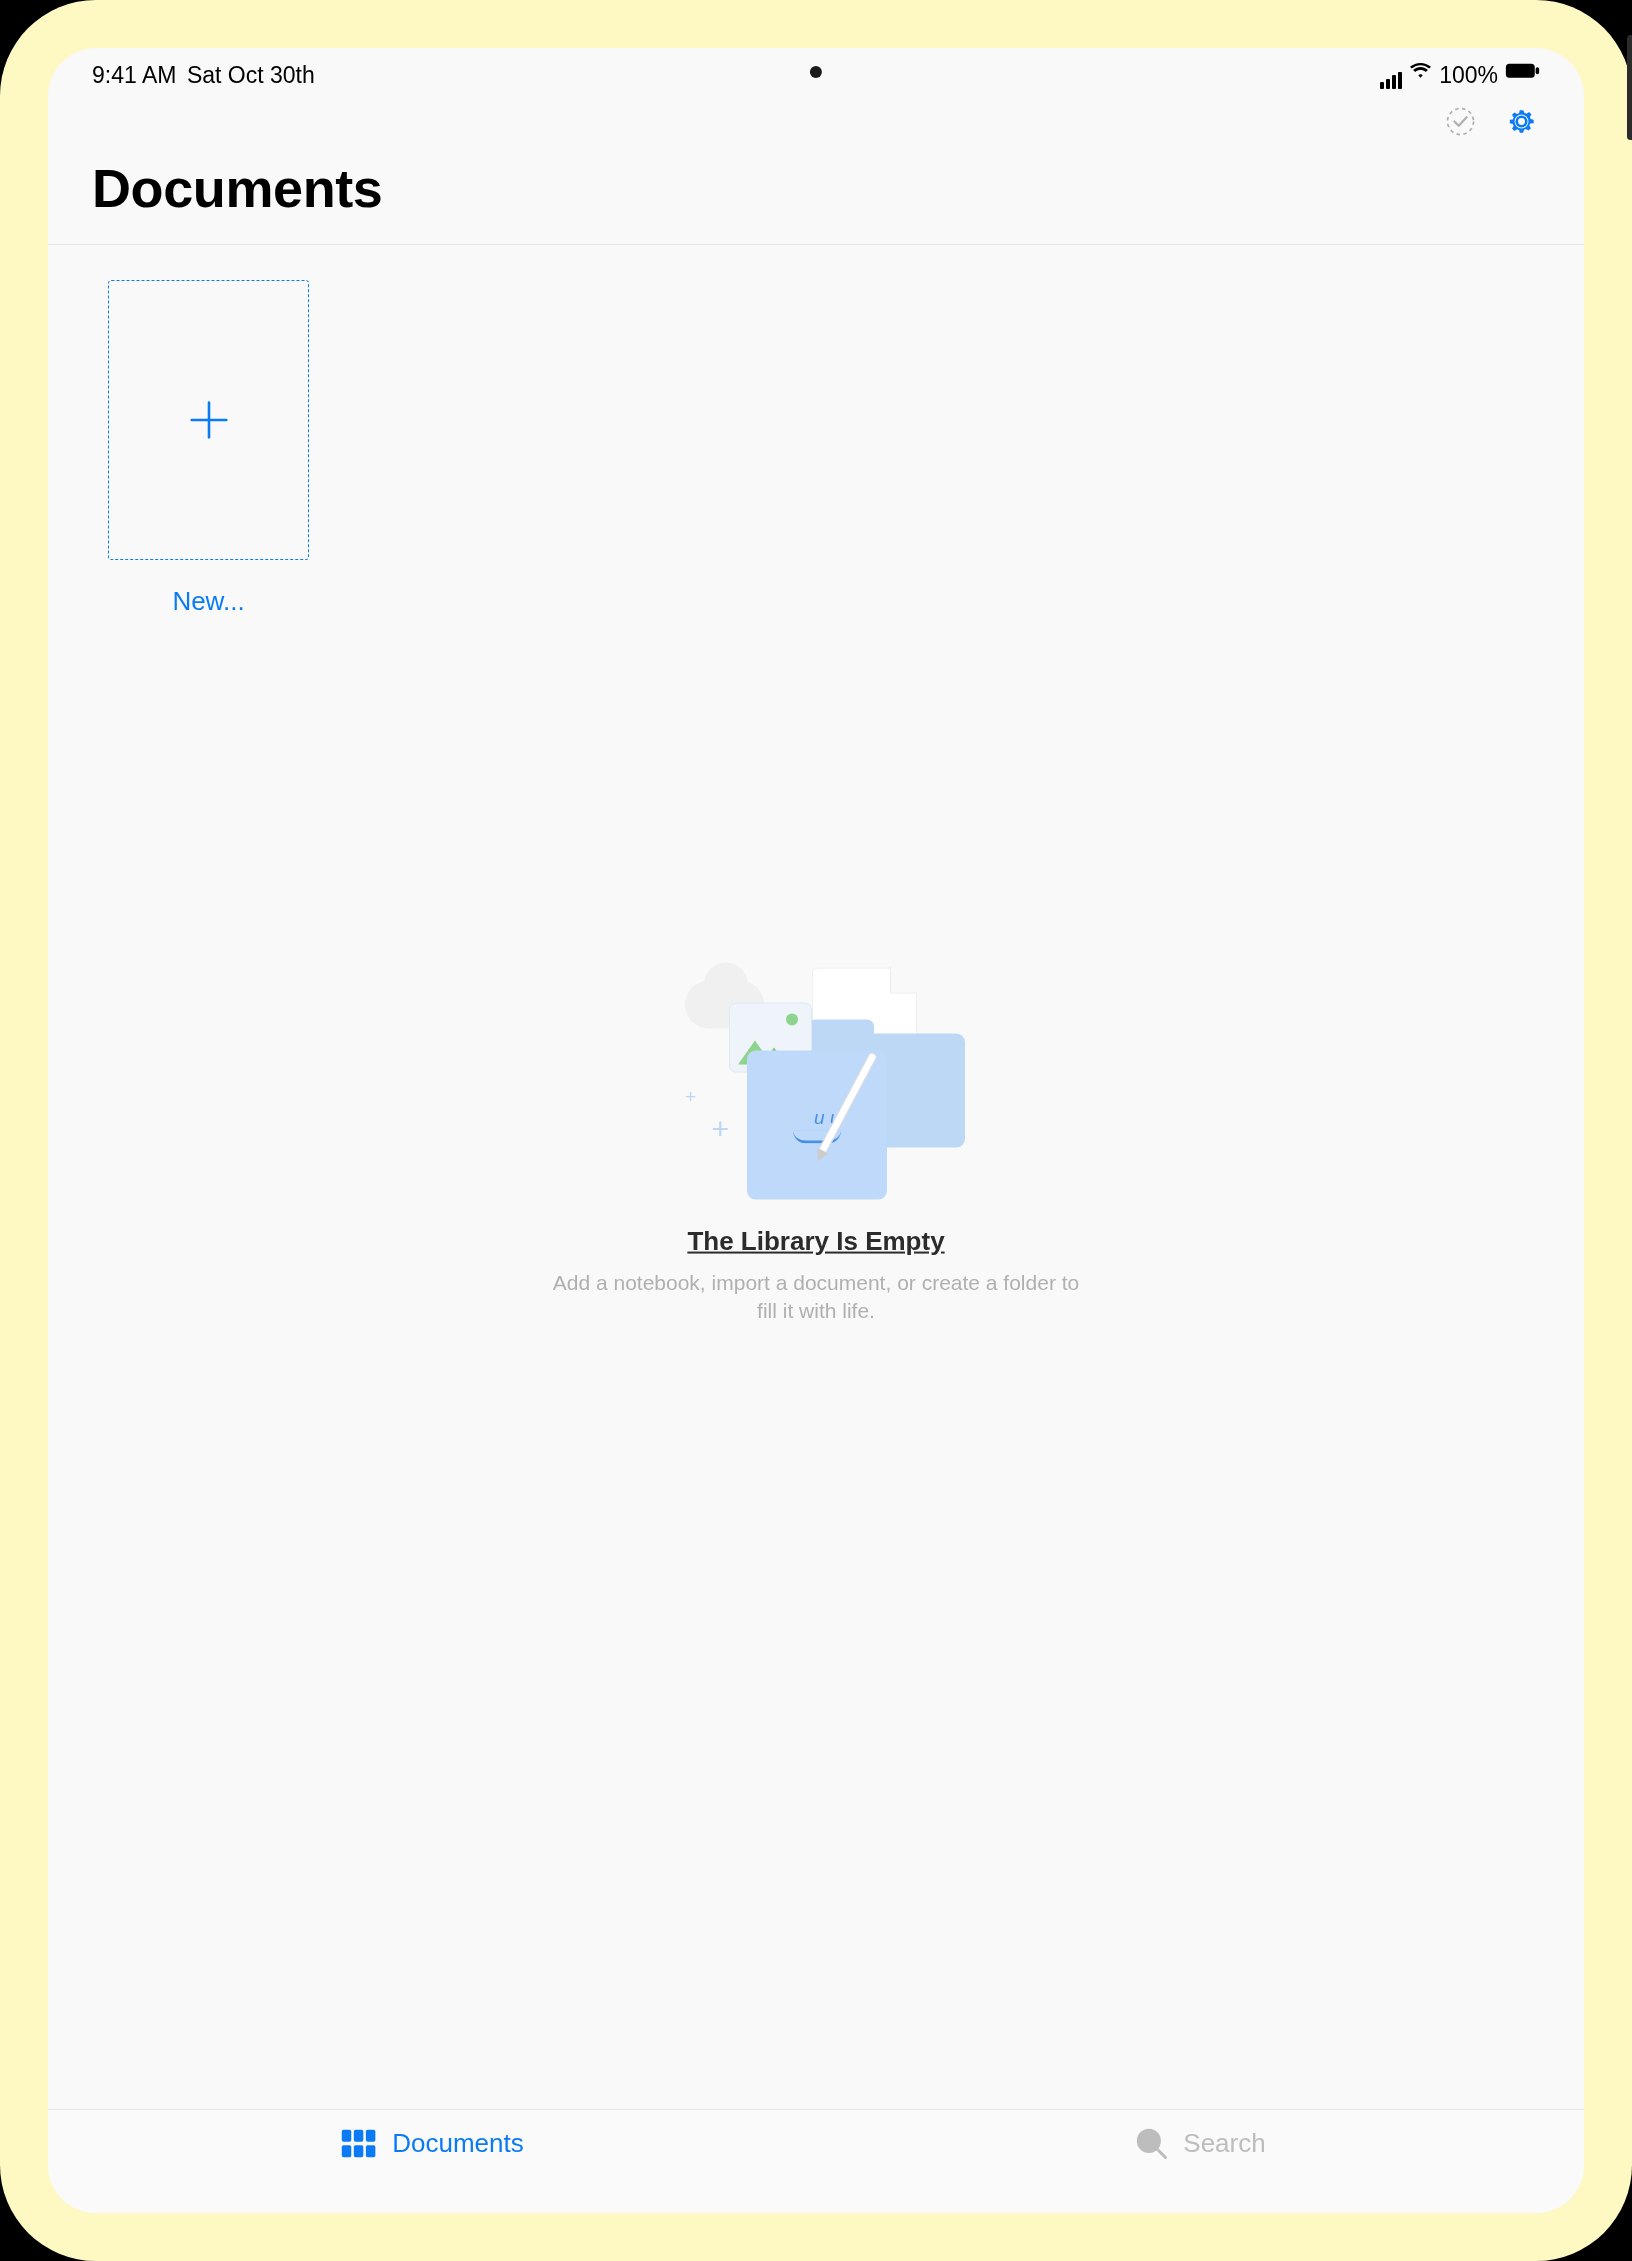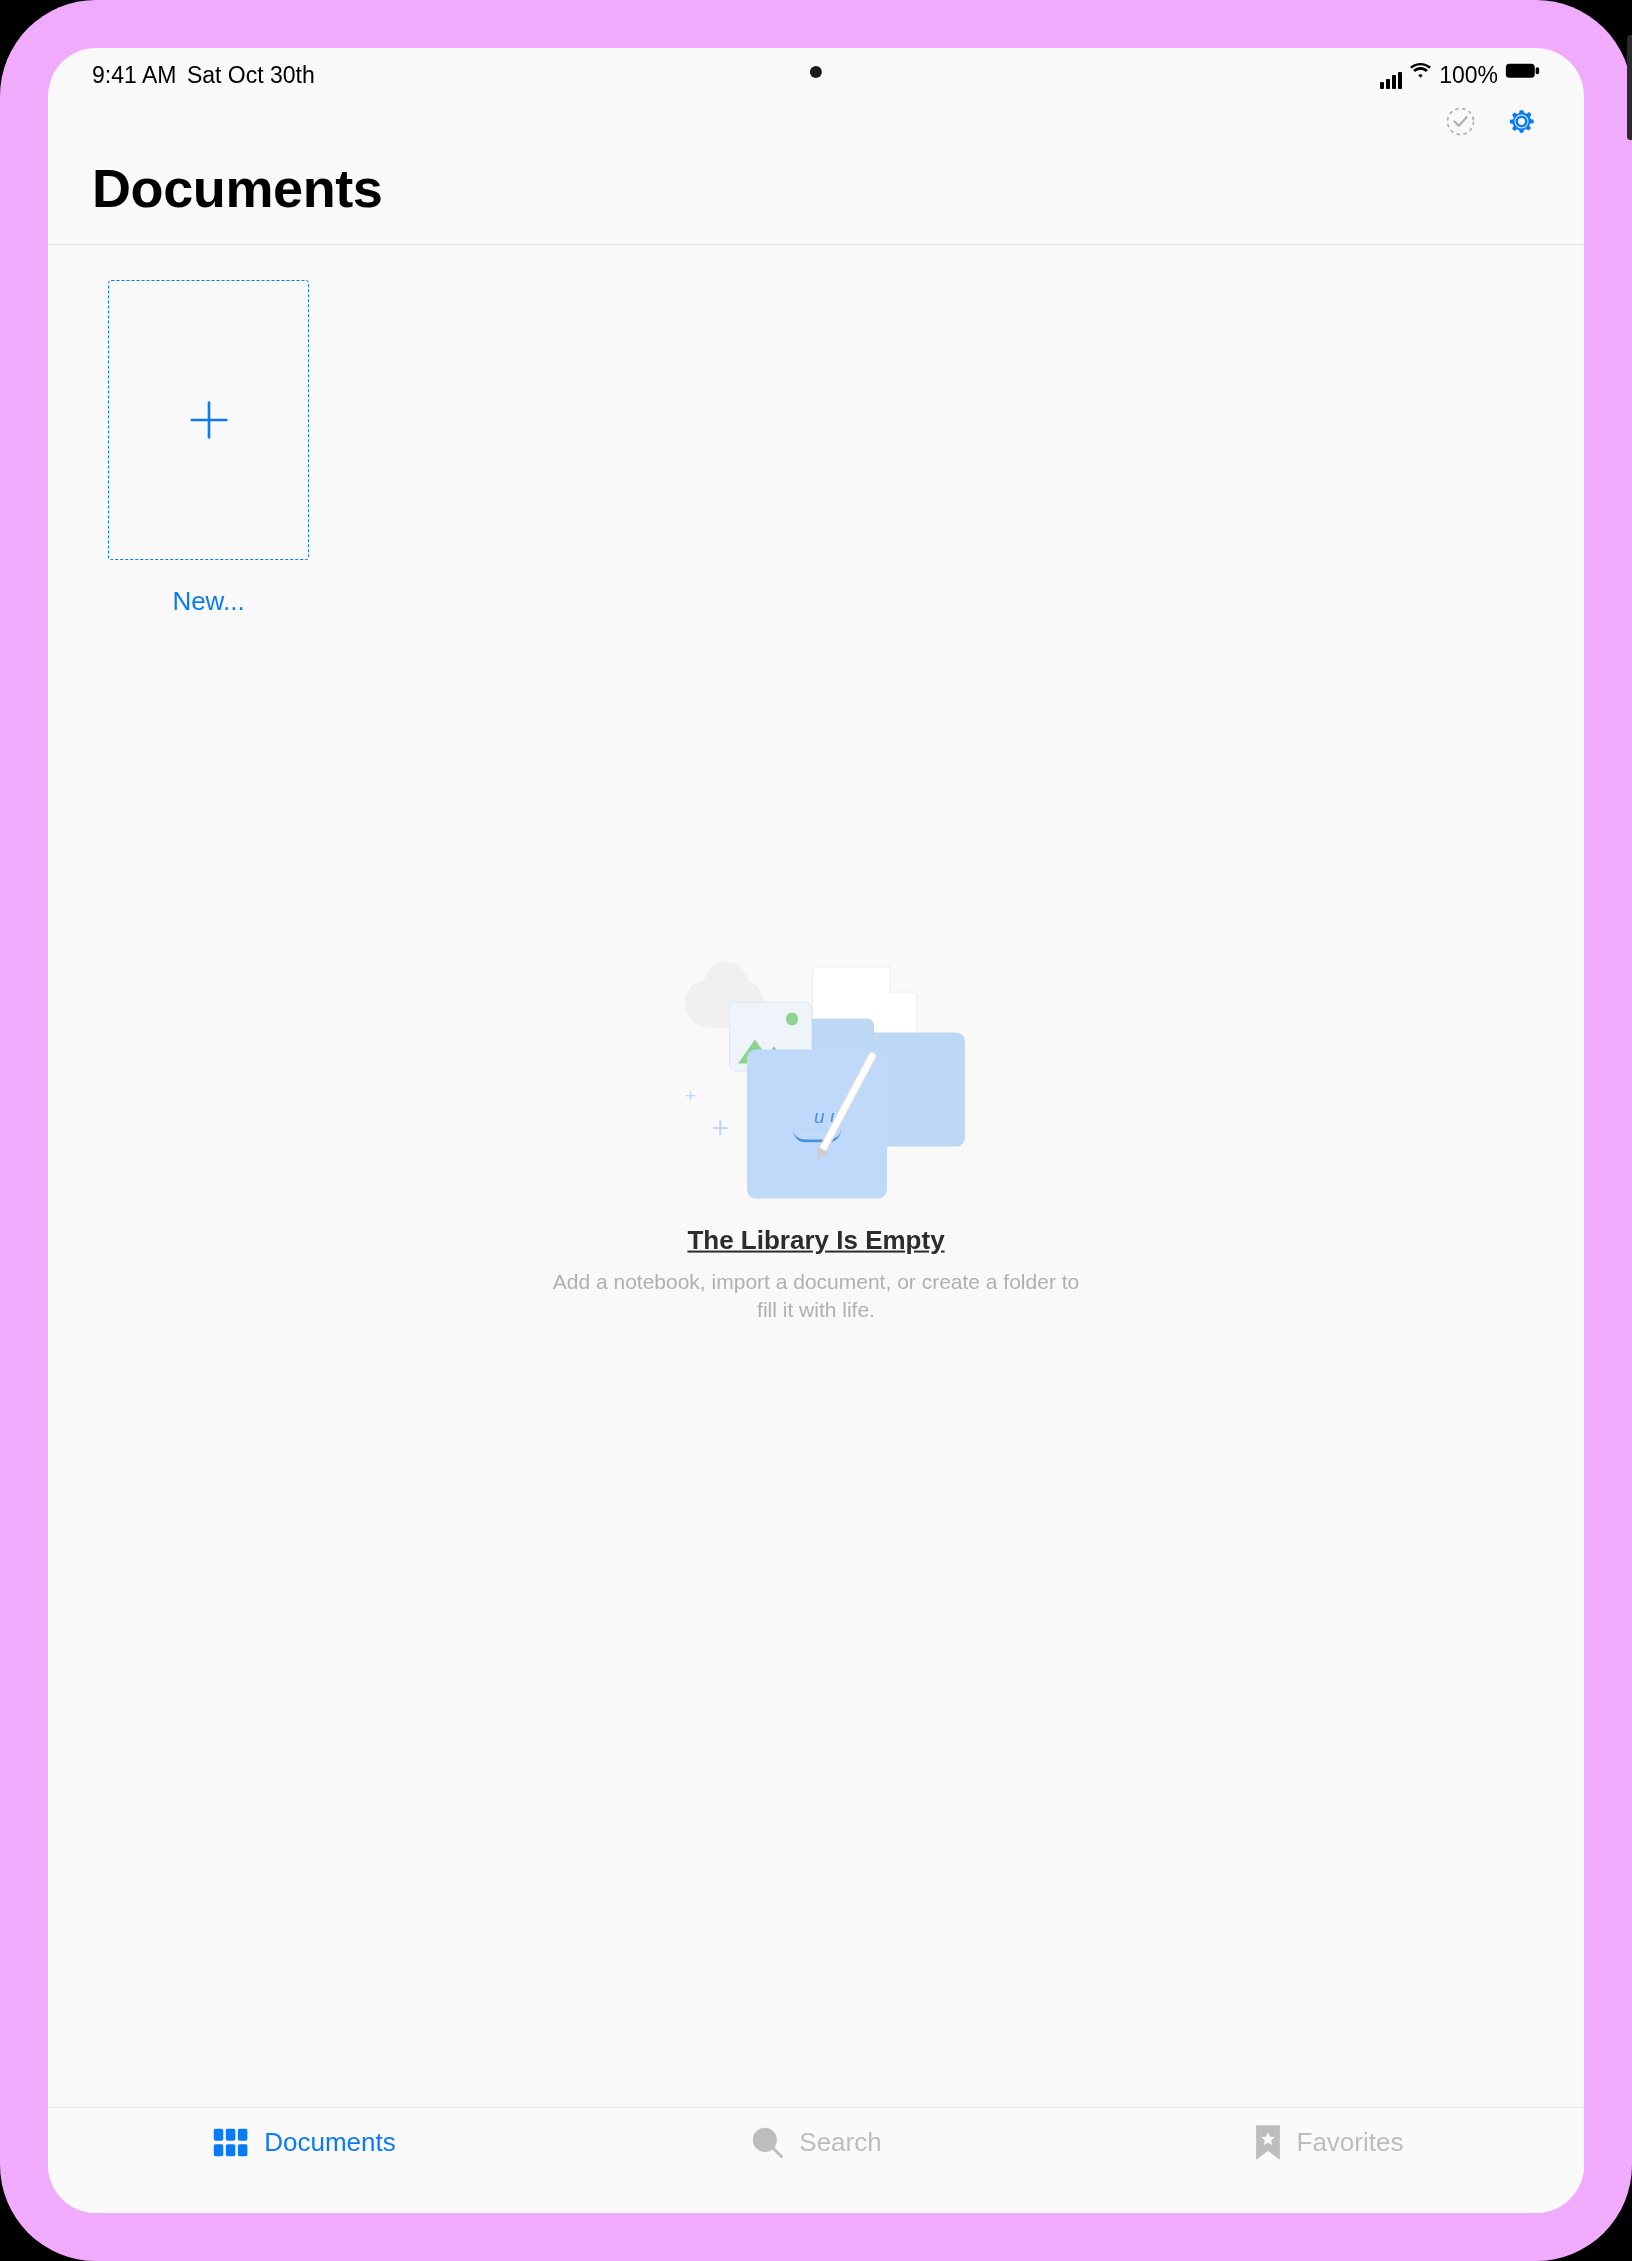--- a/index.html
+++ b/index.html
@@ -7,21 +7,21 @@
       font-family: -apple-system, BlinkMacSystemFont, "Segoe UI", Helvetica, Arial, sans-serif;
       background: #000;
       display: flex;
       justify-content: center;
       align-items: flex-start;
       min-height: 100vh;
     }
     .device-frame {
       width: 1632px;
       height: 2261px;
-      background: #f0abfc;
+      background: #fef9c3;
       border-radius: 96px;
       padding: 48px;
       position: relative;
     }
     .side-button {
       position: absolute;
       right: -7px;
       top: 35px;
       width: 12.2px;
       height: 105px;
@@ -282,24 +282,17 @@
         </svg>
         <span class="tab-label">Documents</span>
       </div>
       <div class="tab inactive">
         <svg width="35" height="35" viewBox="0 0 40 40" fill="none">
           <circle cx="17" cy="17" r="12" stroke-width="3.5"></circle>
             <line x1="26" y1="26" x2="36" y2="36" stroke-width="3.5" stroke-linecap="round"></line>
         </svg>
         <span class="tab-label">Search</span>
       </div>
-      <div class="tab inactive">
-        <svg width="30" height="37" viewBox="0 0 34 42">
-          <path d="M4 2 H30 V40 L17 30 L4 40 Z"></path>
-          <path d="M17 8 L19.5 14 L26 14.5 L21 18.5 L22.5 25 L17 21.5 L11.5 25 L13 18.5 L8 14.5 L14.5 14 Z" fill="#fafafa"></path>
-        </svg>
-        <span class="tab-label">Favorites</span>
-      </div>
     </div>
 
   </div>
 </div>
 
 
 </body></html>

